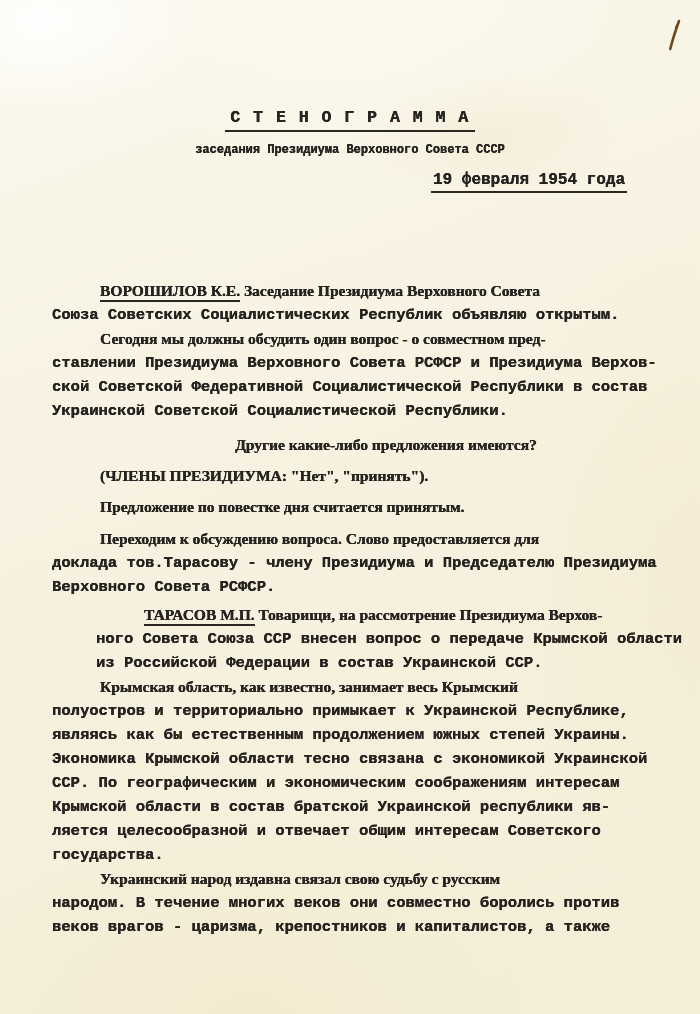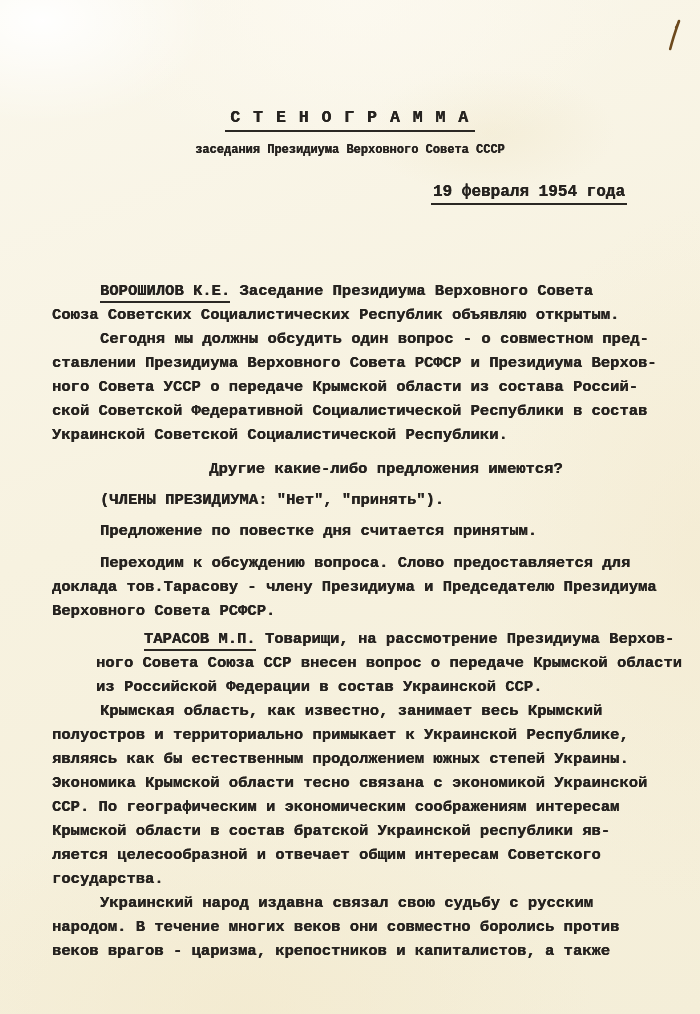--- a/index.html
+++ b/index.html
@@ -44,38 +44,38 @@
     border-bottom:2.5px solid #2b2824;
     padding:0 5px 3px 5px;
   }
   .subtitle {
     text-align:center;
     font-size:12px;
   }
   .dateline {
     text-align:right;
     padding-right:73px;
-    margin-top:26px;
+    margin-top:14px;
     font-size:16px;
   }
   .dateline span {
     display:inline-block;
     border-bottom:2px solid #2b2824;
     padding:0 2px 2px 2px;
   }
   .bodytext {
     position:absolute;
     left:52px; top:279px;
     width:620px;
   }
   .line {
     line-height:24px;
     white-space:pre;
   }
-  .line.first { text-indent:48px; }
+  .line.first { text-indent:48px;font-family:Liberation Serif, serif; }
   .speaker {
     border-bottom:2px solid #2b2824;
     padding-bottom:1px;
   }
   .gap-s { margin-top:10px;text-align:center; }
   .gap-m { margin-top:7px; }
   .gap-l { margin-top:8px; }
   .gap-t { margin-top:4px;margin-left:44px; }
 </style>
 </head>
@@ -101,21 +101,20 @@
   <div class="bodytext">
 
     <div class="para">
       <div class="line first"><span class="speaker">ВОРОШИЛОВ К.Е.</span><span> Заседание Президиума Верховного Совета</span></div>
       <div class="line">Союза Советских Социалистических Республик объявляю открытым.</div>
     </div>
 
     <div class="para">
       <div class="line first">Сегодня мы должны обсудить один вопрос - о совместном пред-</div>
       <div class="line">ставлении Президиума Верховного Совета РСФСР и Президиума Верхов-</div>
-      <div class="line">ного Совета УССР о передаче Крымской области из состава Россий-</div>
       <div class="line">ской Советской Федеративной Социалистической Республики в состав</div>
       <div class="line">Украинской Советской Социалистической Республики.</div>
     </div>
 
     <div class="para gap-s">
       <div class="line first">Другие какие-либо предложения имеются?</div>
     </div>
 
     <div class="para gap-m">
       <div class="line first">(ЧЛЕНЫ ПРЕЗИДИУМА: "Нет", "принять").</div>

